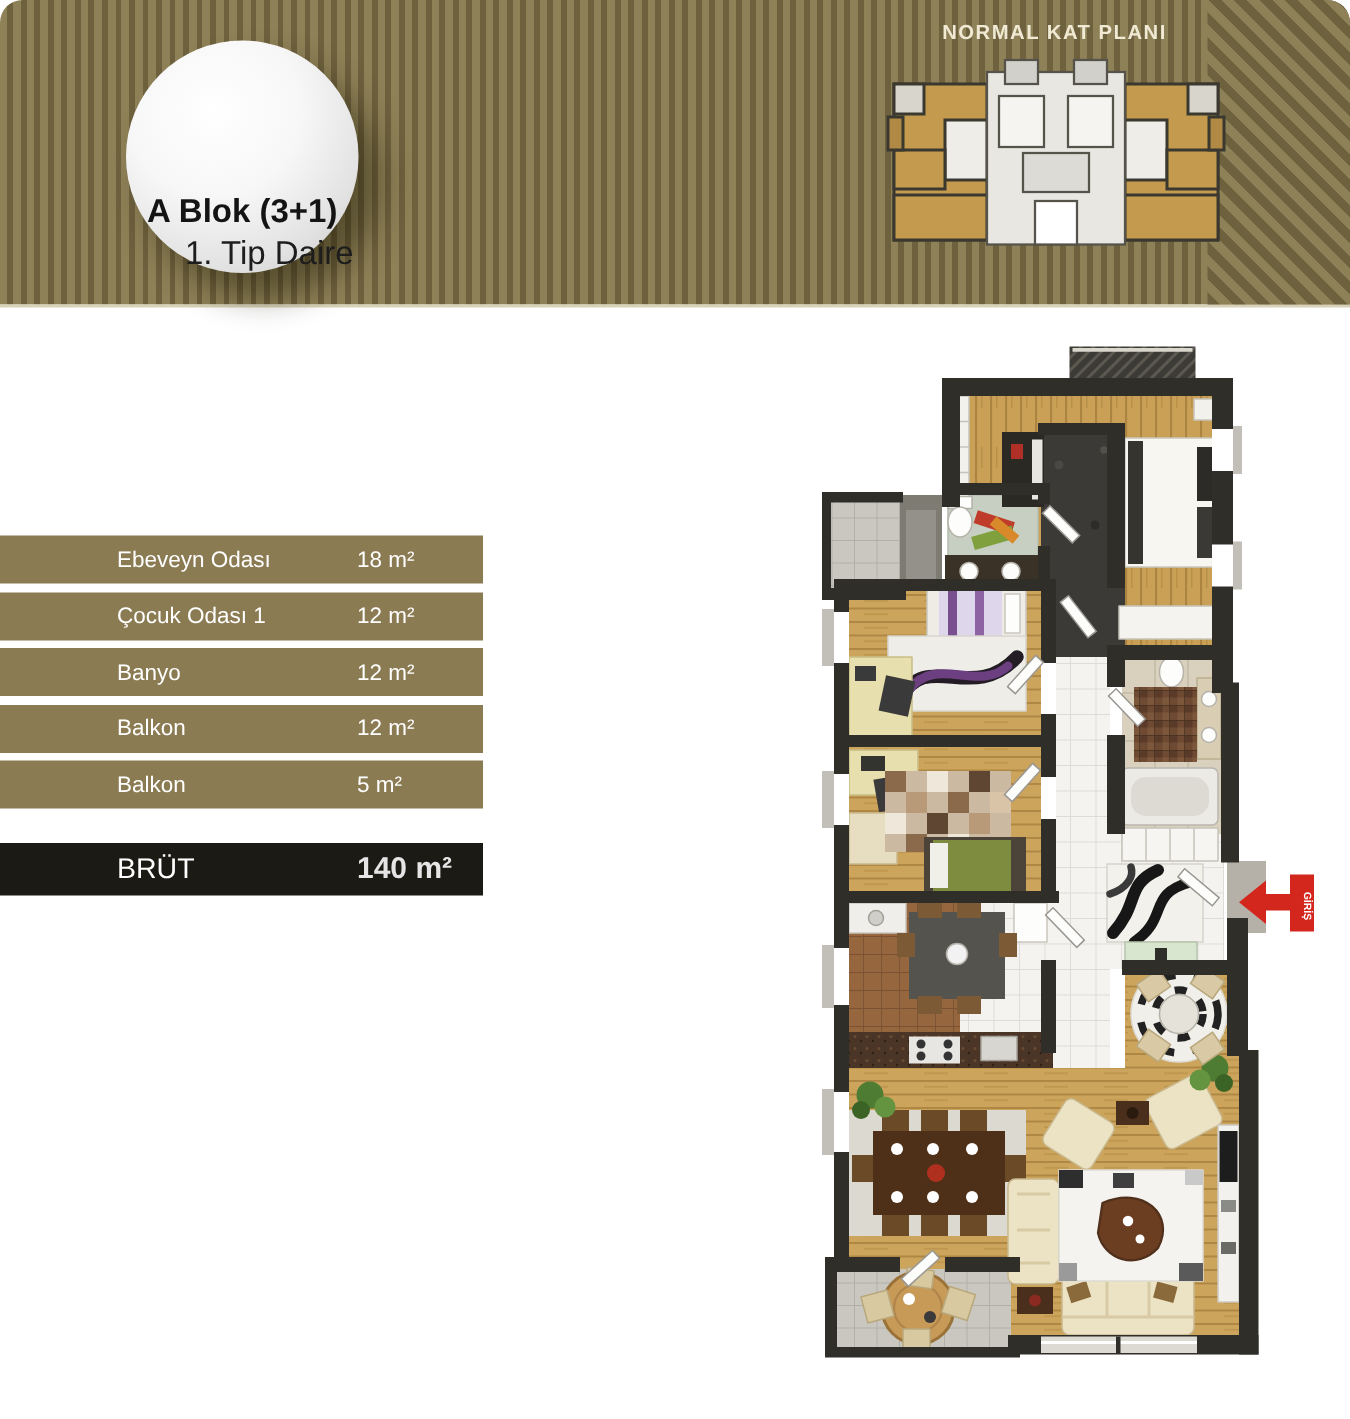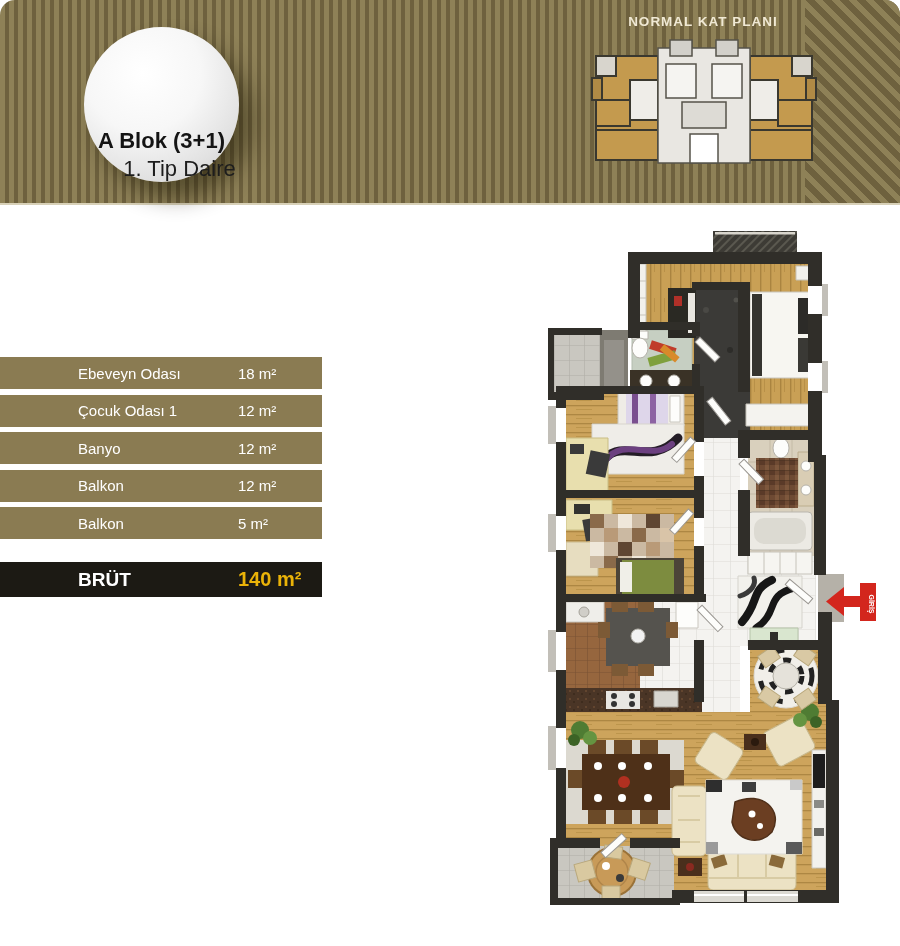--- a/index.html
+++ b/index.html
@@ -23,22 +23,22 @@
   .keyplan{position:absolute;left:586px;top:38px;}
 
   
   .area-table{position:absolute;left:0;top:357px;width:322px;}
   .row{width:322px;height:32px;background:var(--row-bg);margin-bottom:5.5px;
        position:relative;display:flex;align-items:center;}
   .row .row-label{margin-left:78px;font-size:15px;color:var(--row-text);}
   .row .row-value{position:absolute;left:238px;font-size:15px;color:var(--row-text);}
   .total-row{width:322px;height:35px;background:var(--total-bg);margin-top:23px;
        position:relative;display:flex;align-items:center;}
-  .total-row .row-label{margin-left:78px;font-size:19px;font-weight:bold;color:#fff;}
-  .total-row .row-value{position:absolute;left:238px;font-size:20px;font-weight:bold;color:#eab308;}
+  .total-row .row-label{margin-left:78px;font-size:19px;font-weight:normal;color:#fff;}
+  .total-row .row-value{position:absolute;left:238px;font-size:20px;font-weight:bold;color:#e5e5e5;}
 
   
   .plan{position:absolute;left:545px;top:228px;}
 </style>
 </head>
 <body>
 
 <div class="page">
 
   <div class="banner">

